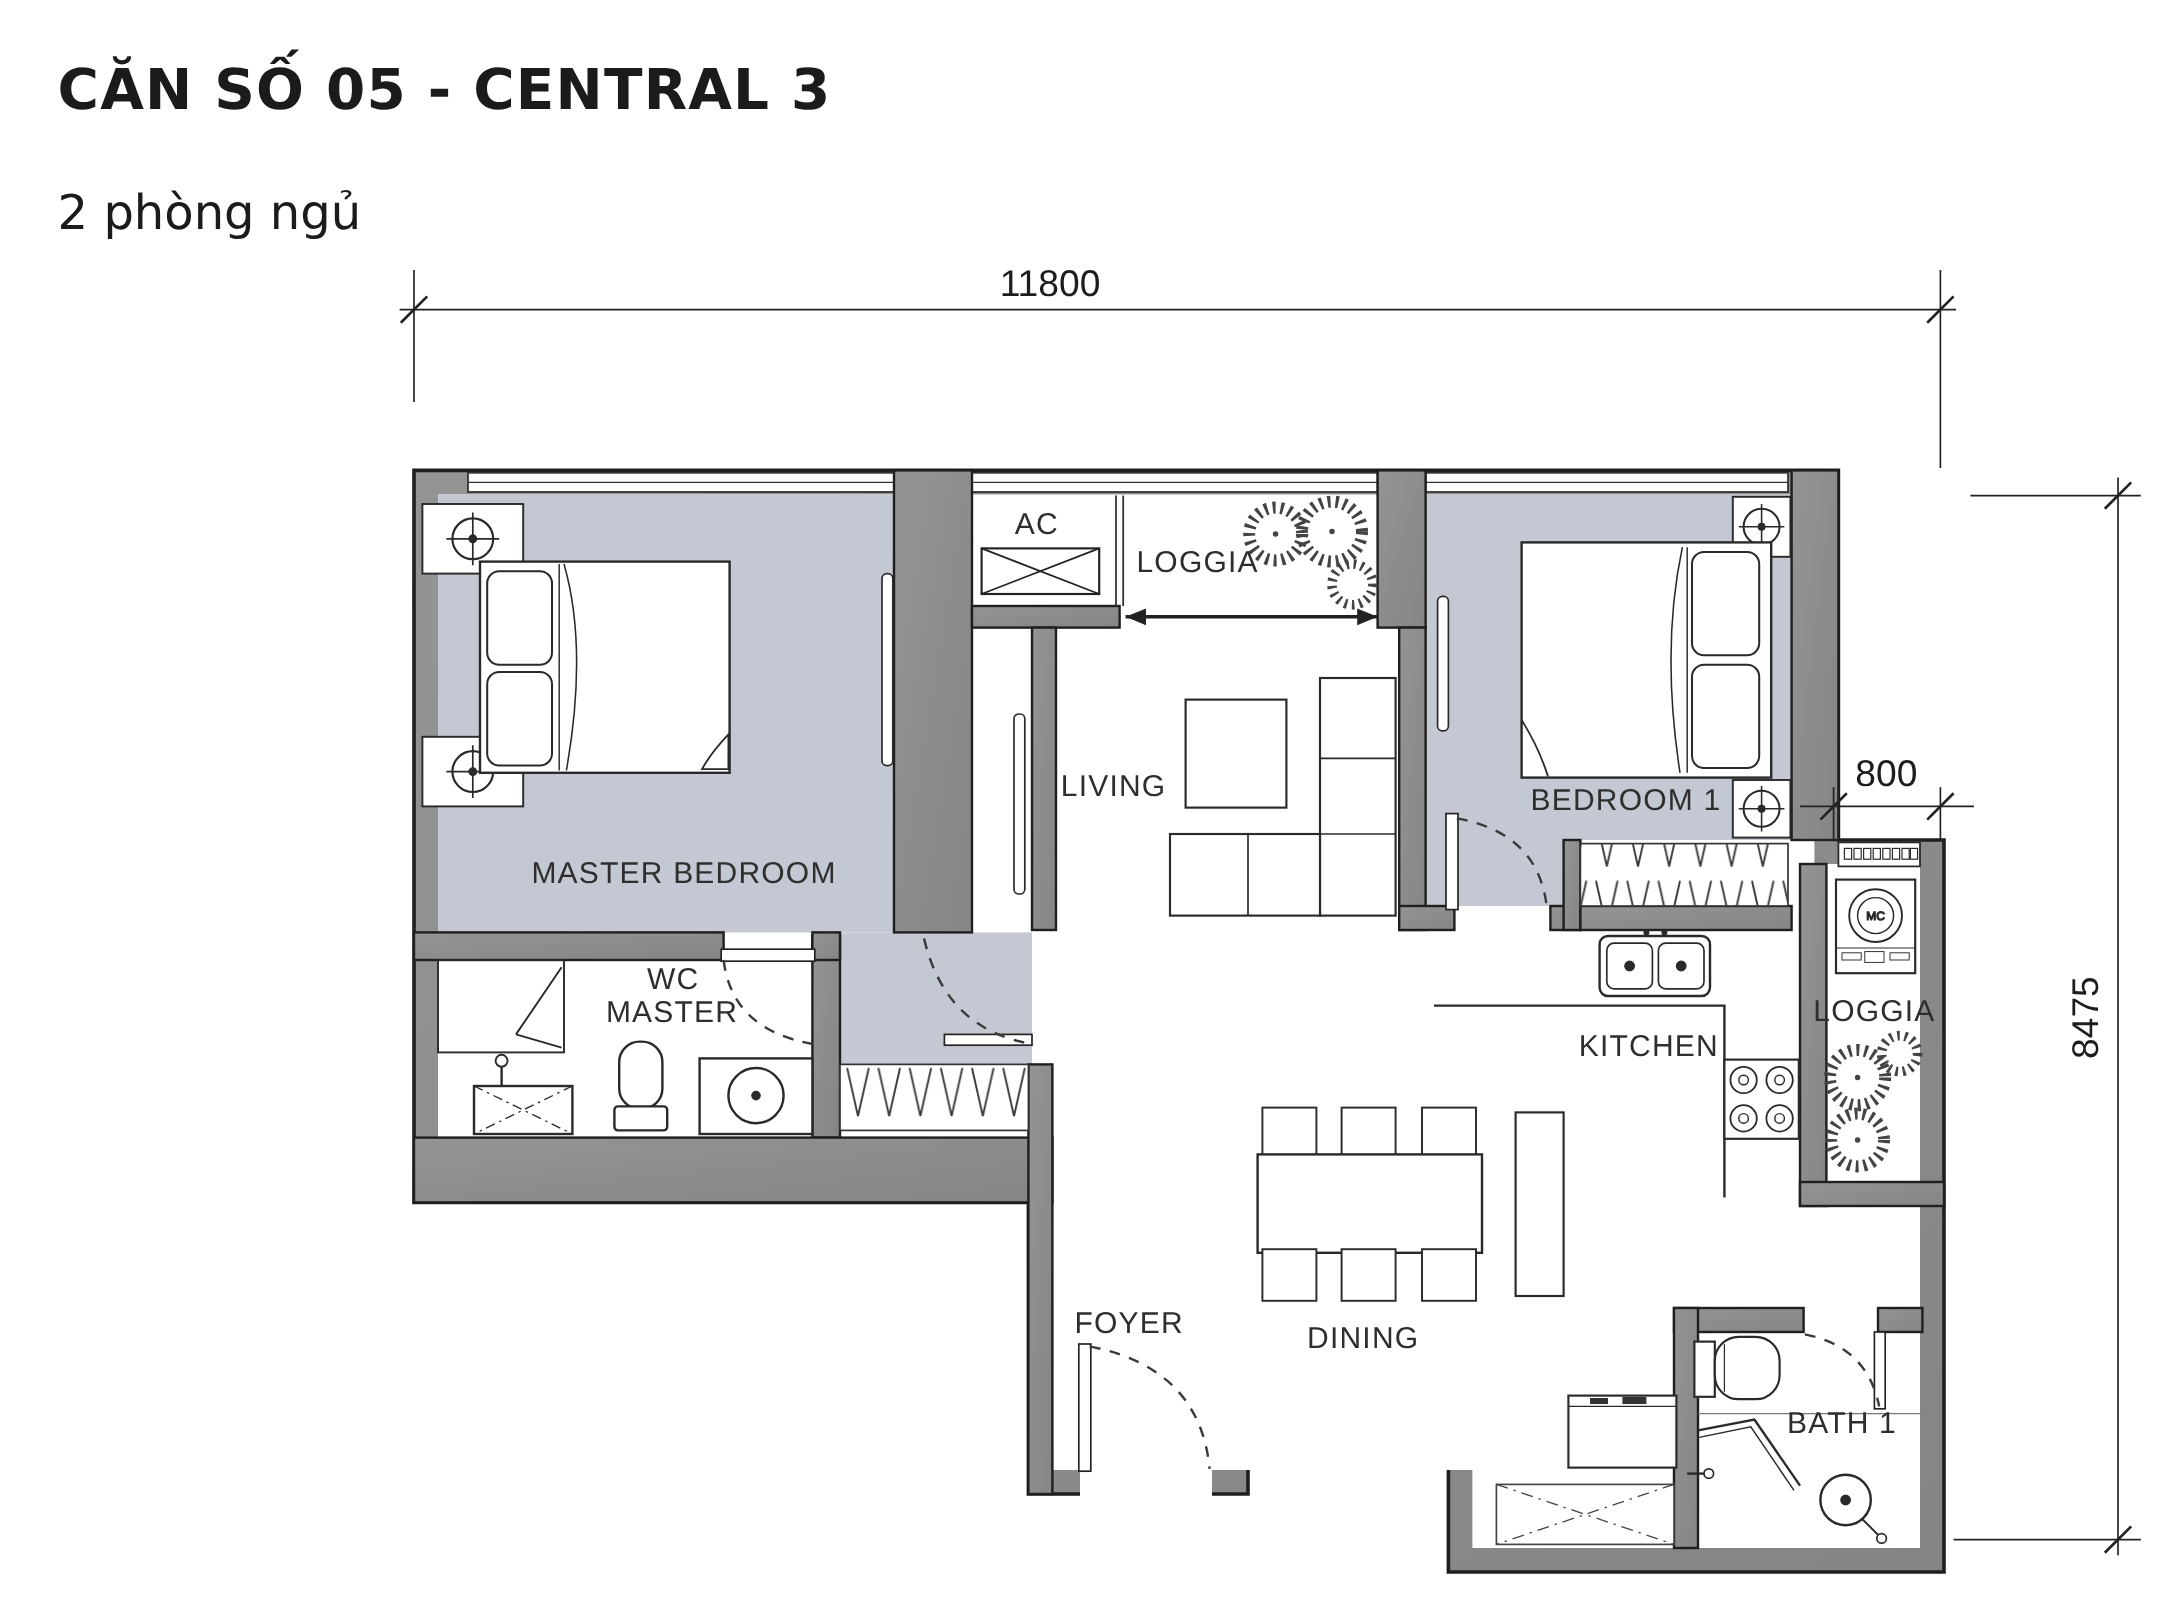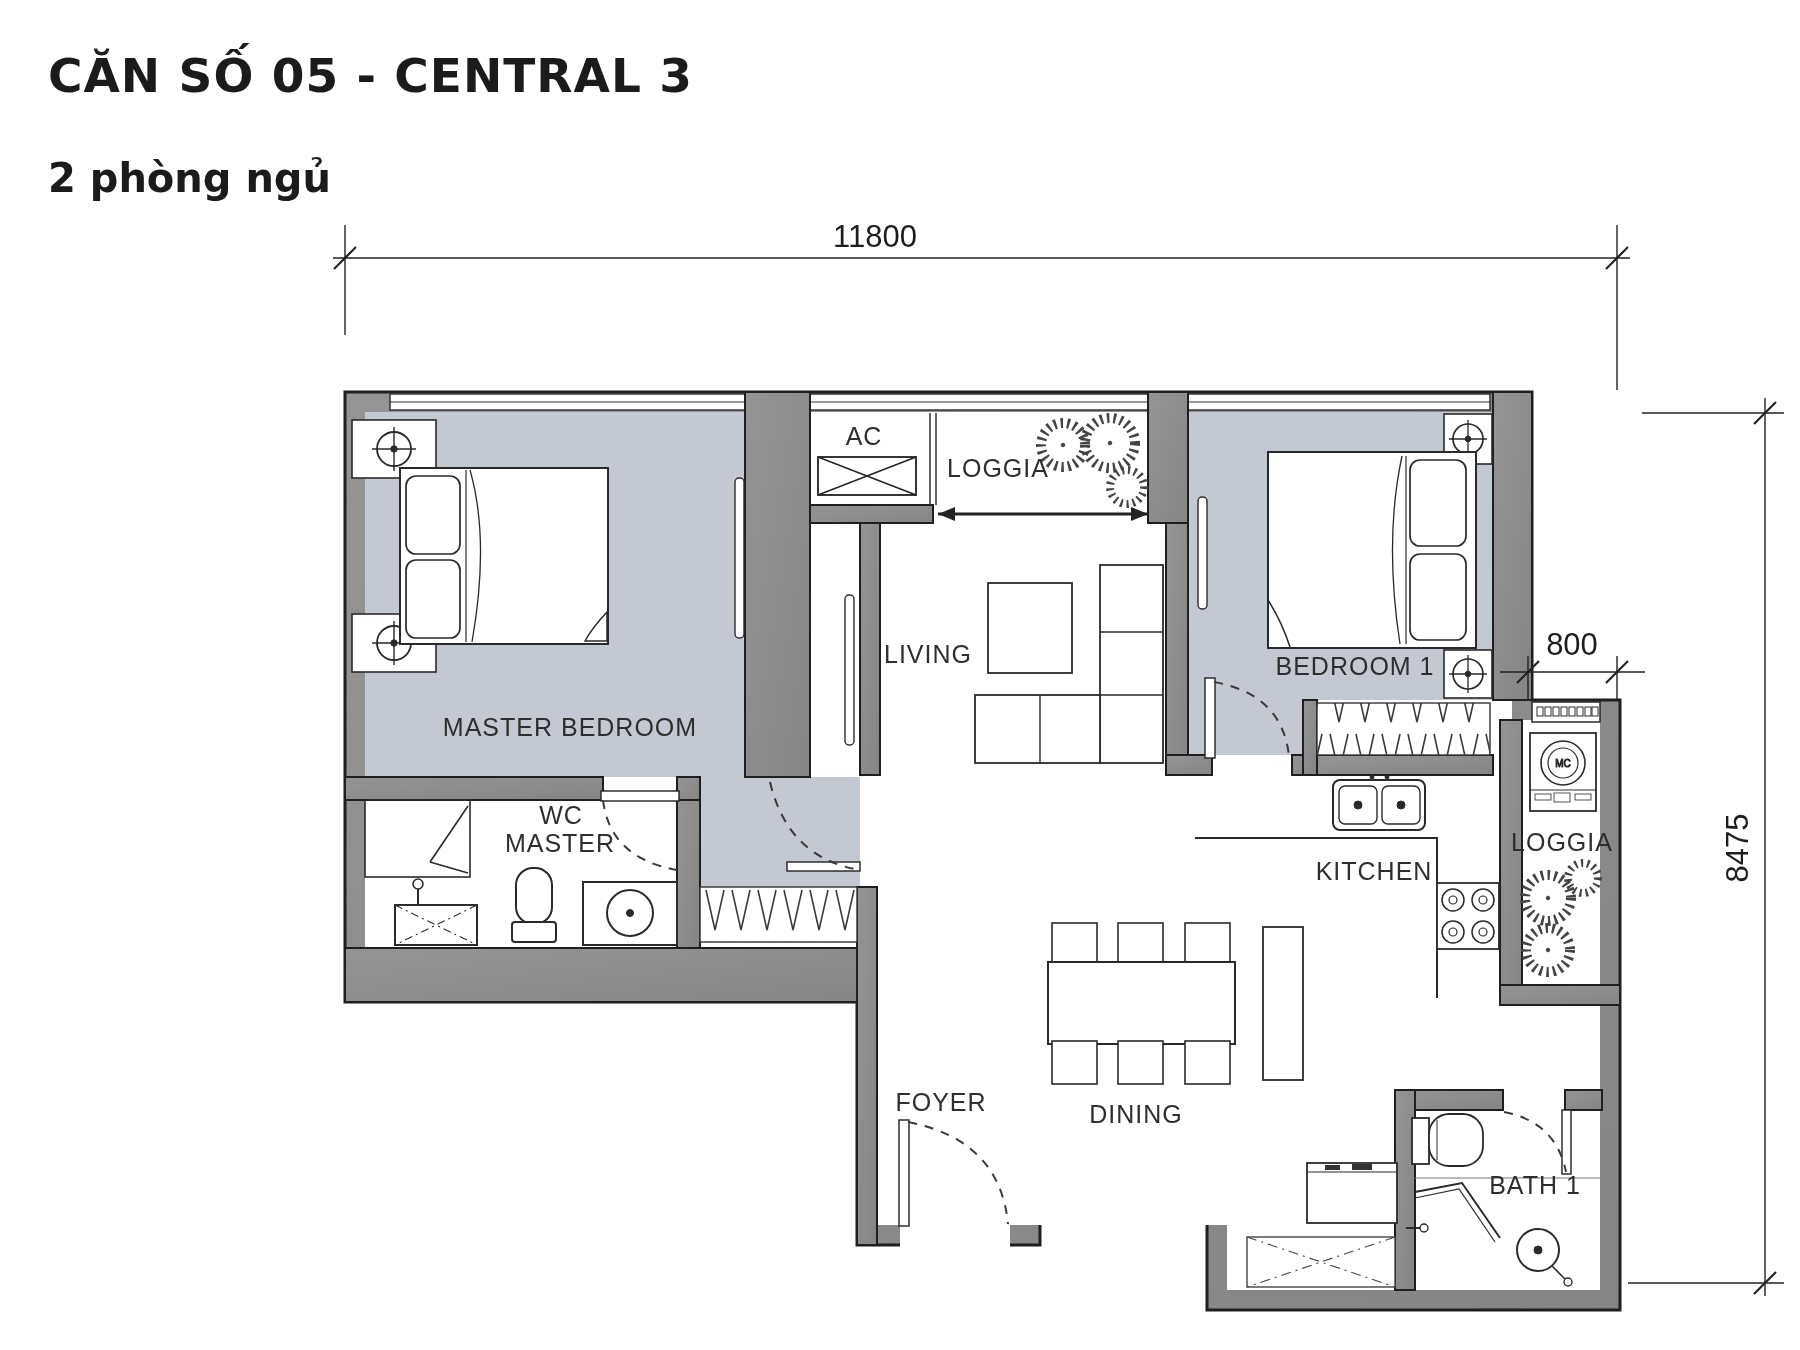--- a/index.html
+++ b/index.html
@@ -1,20 +1,20 @@
 <!DOCTYPE html>
 <html><head>
 <meta charset="utf-8">
 <style>
   html,body{margin:0;padding:0;background:#ffffff;}
   .page{position:relative;width:1800px;height:1350px;background:#ffffff;overflow:hidden;
         font-family:"DejaVu Sans","Liberation Sans",sans-serif;}
   .titleblock{position:absolute;left:48px;top:48px;color:#1b1b1b;}
   .title{font-size:47px;font-weight:800;letter-spacing:1px;text-align:center;}
-  .subtitle{font-size:40px;font-weight:700;margin-top:52px;}
+  .subtitle{font-size:40px;font-weight:400;margin-top:52px;}
   .area{font-size:33px;font-weight:400;margin-top:42px;color:#111;}
   svg{position:absolute;left:0;top:0;}
   text.room{font-family:"Liberation Sans","DejaVu Sans",sans-serif;fill:#2e2e2e;font-size:25px;letter-spacing:1px;}
   text.dim{font-family:"Liberation Sans","DejaVu Sans",sans-serif;fill:#1d1d1d;font-size:31px;}
   text.tiny{font-family:"Liberation Sans","DejaVu Sans",sans-serif;fill:#666;font-size:10px;}
 </style>
 </head>
 <body>
 
 <div class="page">

